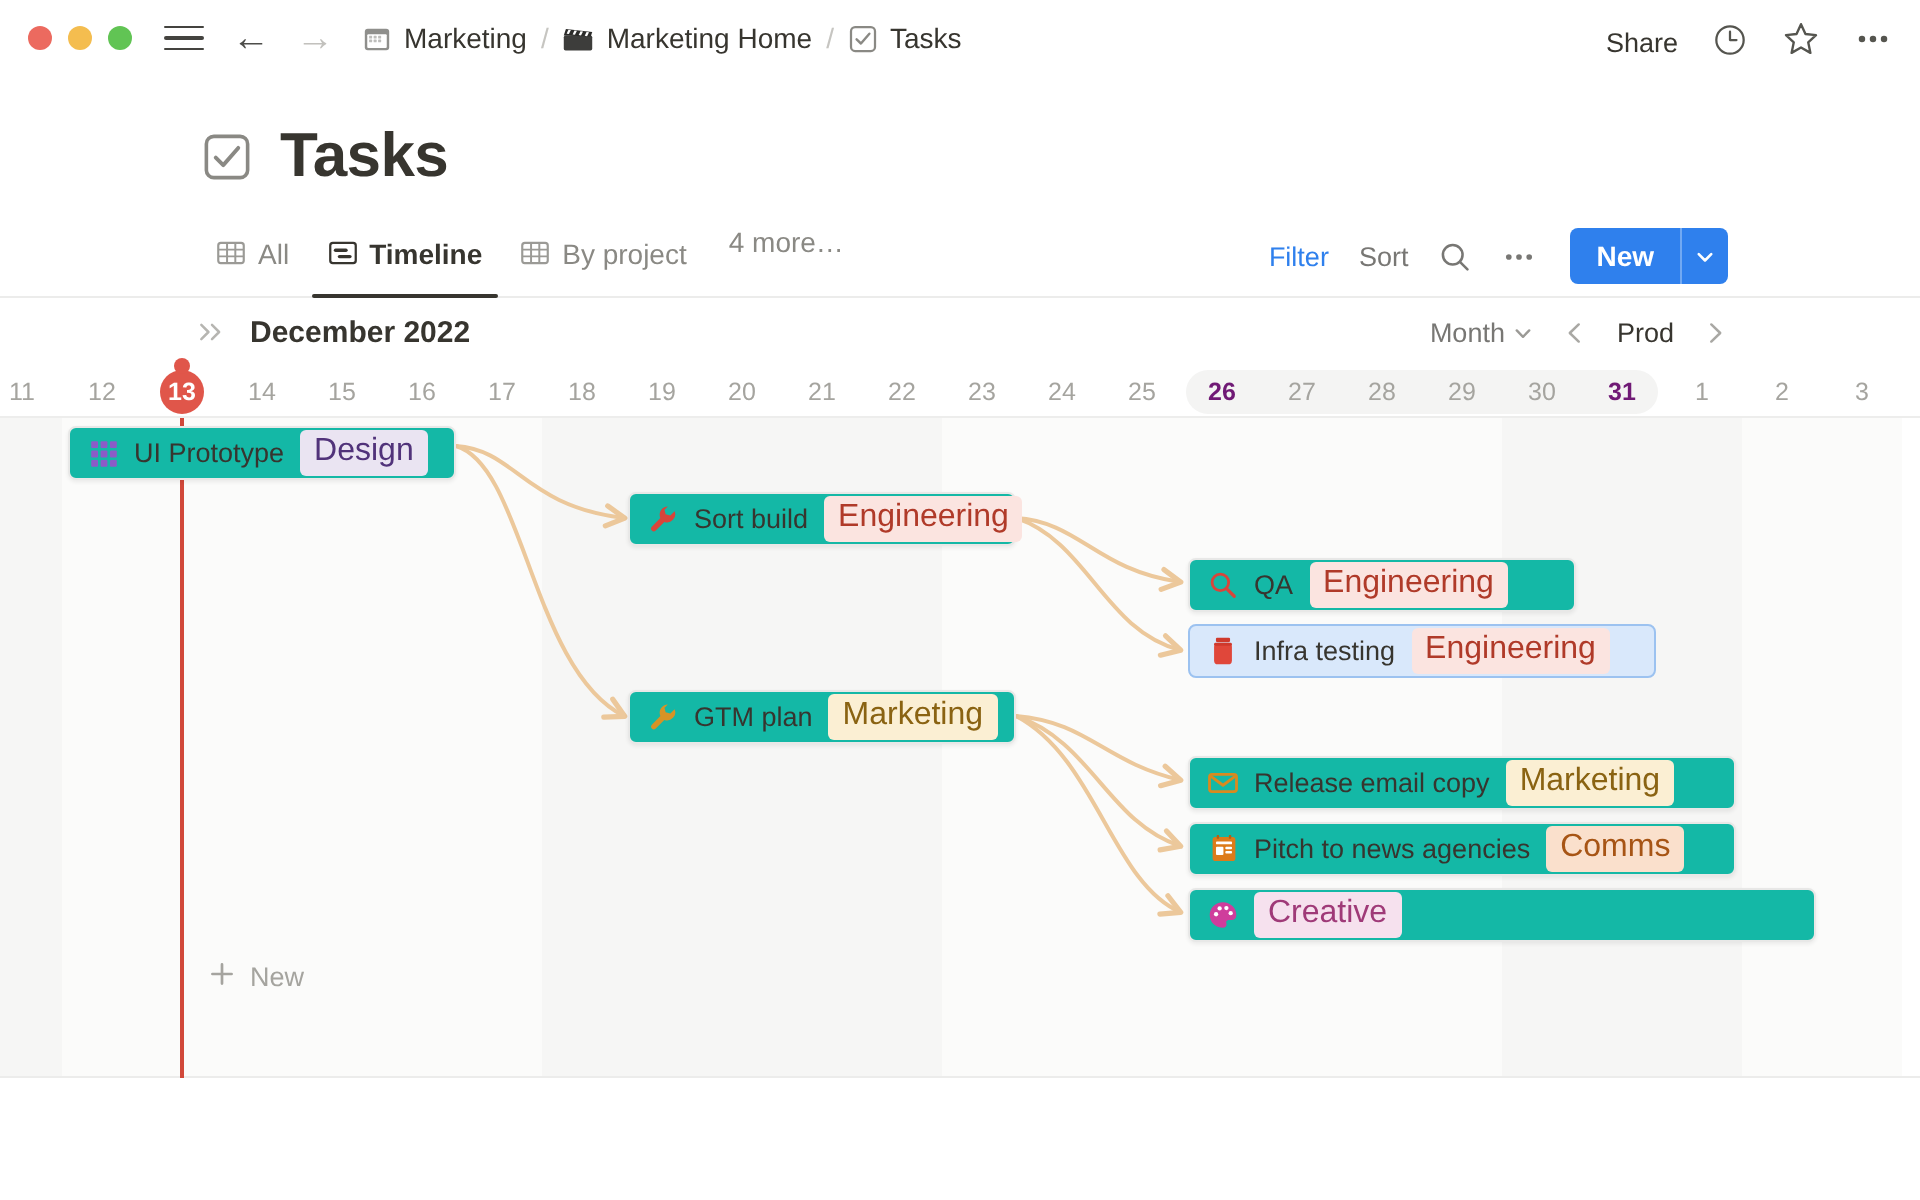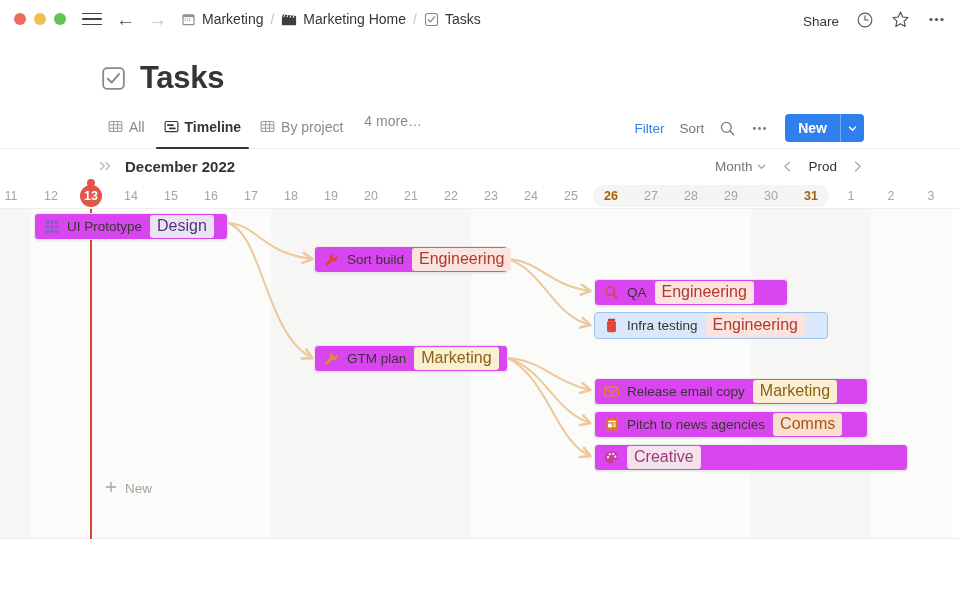--- a/index.html
+++ b/index.html
@@ -136,21 +136,21 @@
   }
   .ruler-hl {
     position: absolute; top: 2px; height: 22px;
     background: #f4f4f3; border-radius: 11px;
   }
   .day {
     position: absolute; top: 0; height: 26px;
     display: flex; align-items: center; justify-content: center;
     font-size: 12.5px; color: #a5a49f;
   }
-  .day.bold { color: #a16207; font-weight: bold; }
+  .day.bold { color: #701a75; font-weight: bold; }
   .day.today {
     color: #ffffff; font-weight: bold;
   }
   .day.today .todaypill {
     width: 22px; height: 22px; border-radius: 50%;
     background: #e0564a;
     display: flex; align-items: center; justify-content: center;
     font-size: 12.5px; color: #fff; font-weight: bold;
   }
 
@@ -182,21 +182,21 @@
   }
 
   .conn-layer { position: absolute; left: 0; top: 0; width: 960px; height: 330px; pointer-events: none; }
 
   
   .card {
     position: absolute;
     height: 27px;
     display: flex; align-items: center; gap: 8px;
     padding: 0 10px 0 9px;
-    background: #d946ef;
+    background: #14b8a6;
     border: 1px solid #e8e8e7;
     border-radius: 4px;
     box-shadow: 0 1px 2px rgba(15,15,15,0.07);
     white-space: nowrap;
   }
   .card.selected {
     background: #d9e8fb;
     border: 1.5px solid #9cc2f0;
     box-shadow: none;
   }

